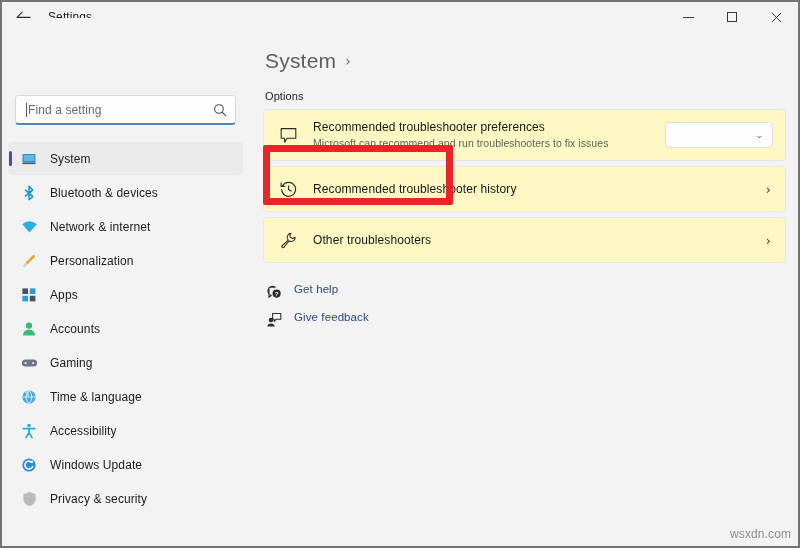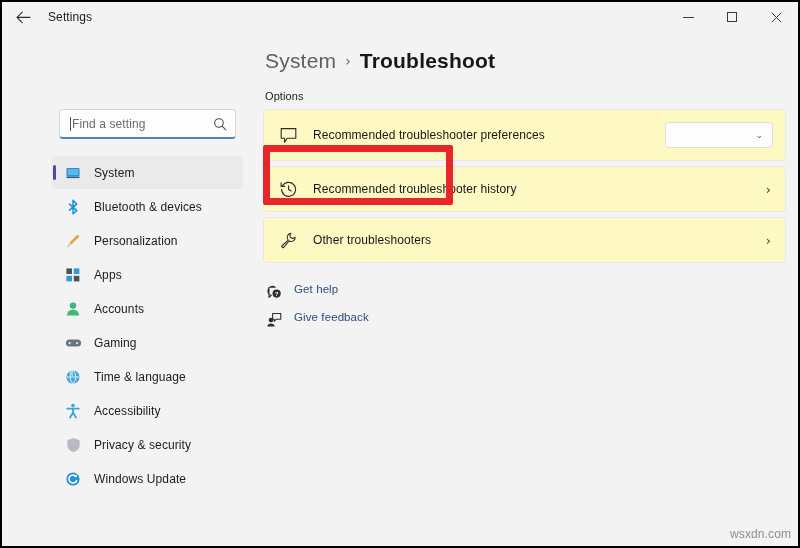--- a/index.html
+++ b/index.html
@@ -9,21 +9,21 @@
     height: 548px;
     overflow: hidden;
     font-family: "Liberation Sans", sans-serif;
   }
 
   #app {
     position: relative;
     width: 800px;
     height: 548px;
     background: #f3f3f3;
-    border: 2px solid #000000;
+    border: 2px solid #737373;
     overflow: hidden;
   }
 
   
   .titlebar {
     position: absolute;
     top: 0; left: 0;
     width: 796px;
     height: 30px;
     background: #f3f3f3;
@@ -53,26 +53,25 @@
     width: 44px; height: 30px;
     display: flex; align-items: center; justify-content: center;
     color: #2b2b2b;
   }
   .wc .bar { width: 11px; height: 1px; background: #3a3a3a; }
   .wc .sq  { width: 10px; height: 10px; border: 1px solid #3a3a3a; }
 
   
   .sidebar {
     position: absolute;
-    top: 30px; left: 0;
+    top: 16px; left: 0;
     width: 248px;
     height: 514px;
     background: #f3f3f3;
     padding-top: 0;
-    padding-left: 44px;
   }
   .search-wrap {
     margin: 77px 14px 0 13px;
     position: relative;
   }
   .search-box {
     height: 30px;
     background: #fdfdfd;
     border: 1px solid #d8d8d8;
     border-bottom: 2px solid #4a86b8;
@@ -335,20 +334,28 @@
 
       <div class="nav-item">
         <div class="nav-ico">
           <svg width="16" height="16" viewBox="0 0 16 16">
             <path d="M8 1.3 L11.8 5 L8 8.6 L8 1.3 M8 8.6 L11.8 11.6 L8 14.8 L8 8.6 M4.4 5.1 L11.4 11.1 M4.4 11.1 L11.4 5.1" stroke="#1b95d6" stroke-width="1.5" fill="none" stroke-linejoin="round" stroke-linecap="round"></path>
           </svg>
         </div>
         <div class="nav-label">Bluetooth &amp; devices</div>
       </div>
 
+      <div class="nav-item">
+        <div class="nav-ico">
+          <svg width="17" height="16" viewBox="0 0 17 16">
+            <path d="M1.2 5.3 A10.5 10.5 0 0 1 15.8 5.3 L8.5 13.4 Z" fill="#2ab0e0"></path>
+          </svg>
+        </div>
+        <div class="nav-label">Network &amp; internet</div>
+      </div>
 
       <div class="nav-item">
         <div class="nav-ico">
           <svg width="16" height="16" viewBox="0 0 16 16">
             <path d="M12.6 1.6 L14.4 3.4 L6.4 11.4 L4.6 9.6 Z" fill="#e8a33d"></path>
             <path d="M4.4 9.8 L6.2 11.6 L3 14.4 L1.9 13.2 Z" fill="#cfcfcf"></path>
           </svg>
         </div>
         <div class="nav-label">Personalization</div>
       </div>
@@ -404,61 +411,61 @@
             <circle cx="8" cy="2.5" r="1.8" fill="#2ea8dc"></circle>
             <path d="M2.2 5.6 L13.8 5.6" stroke="#2ea8dc" stroke-width="1.8" stroke-linecap="round"></path>
             <path d="M8 5.6 L8 9.6 M8 9.6 L5 14.6 M8 9.6 L11 14.6" stroke="#2ea8dc" stroke-width="1.8" fill="none" stroke-linecap="round"></path>
           </svg>
         </div>
         <div class="nav-label">Accessibility</div>
       </div>
 
       <div class="nav-item">
         <div class="nav-ico">
-          <svg width="15" height="16" viewBox="0 0 15 16">
-            <path d="M7.5 1 L13.6 3.3 L13.6 8.2 C13.6 11.6 10.9 14 7.5 15.1 C4.1 14 1.4 11.6 1.4 8.2 L1.4 3.3 Z" fill="#b8bcc2"></path>
-          </svg>
-        </div>
-        <div class="nav-label">Privacy &amp; security</div>
-      </div>
-
-      <div class="nav-item">
-        <div class="nav-ico">
           <svg width="16" height="16" viewBox="0 0 16 16">
             <circle cx="8" cy="8" r="6.6" fill="#2a8fd0"></circle>
             <path d="M11 5.4 A4 4 0 1 0 11.6 9.6" stroke="#ffffff" stroke-width="1.5" fill="none" stroke-linecap="round"></path>
             <path d="M11.6 2.9 L11.6 5.9 L8.6 5.9 Z" fill="#ffffff"></path>
           </svg>
         </div>
         <div class="nav-label">Windows Update</div>
       </div>
 
+      <div class="nav-item">
+        <div class="nav-ico">
+          <svg width="15" height="16" viewBox="0 0 15 16">
+            <path d="M7.5 1 L13.6 3.3 L13.6 8.2 C13.6 11.6 10.9 14 7.5 15.1 C4.1 14 1.4 11.6 1.4 8.2 L1.4 3.3 Z" fill="#b8bcc2"></path>
+          </svg>
+        </div>
+        <div class="nav-label">Privacy &amp; security</div>
+      </div>
+
     </div>
   </div>
 
   <div class="main">
 
     <div class="breadcrumb">
       <span class="crumb-parent">System</span>
       <span class="crumb-sep">›</span>
-      <span class="crumb-current">Troubleshoot</span>
     </div>
 
     <div class="section-label">Options</div>
 
     <div class="cards">
 
       <div class="card tall">
         <div class="card-ico">
           <svg width="19" height="19" viewBox="0 0 19 19">
             <path d="M2.2 2.6 L16.8 2.6 L16.8 12.2 L8.2 12.2 L5.6 16.2 L5.6 12.2 L2.2 12.2 Z" stroke="#2b2b2b" stroke-width="1.1" fill="none" stroke-linejoin="round"></path>
           </svg>
         </div>
         <div class="card-text">
           <div class="card-title">Recommended troubleshooter preferences</div>
+          <div class="card-sub">Microsoft can recommend and run troubleshooters to fix issues</div>
         </div>
         <div class="combo">
           <span class="combo-val"></span>
           <span class="combo-chev">⌄</span>
         </div>
       </div>
 
       <div class="card short">
         <div class="card-ico">
           <svg width="19" height="19" viewBox="0 0 19 19">

